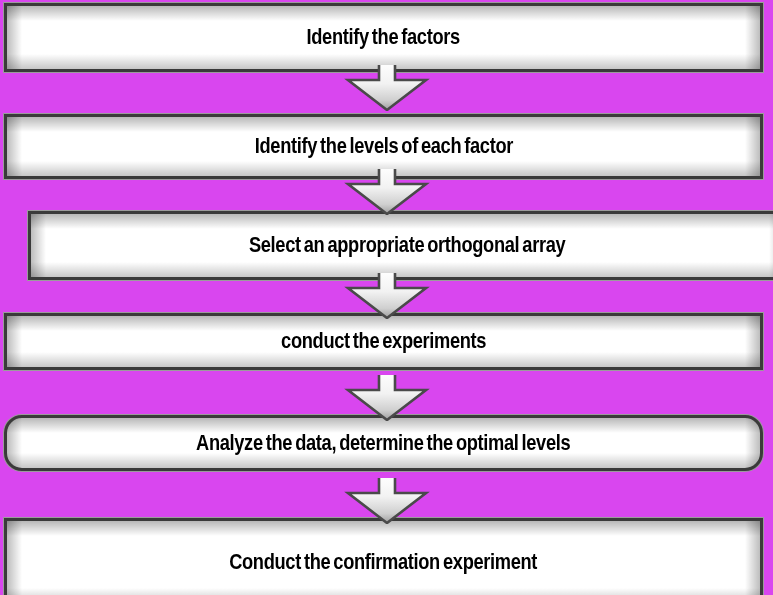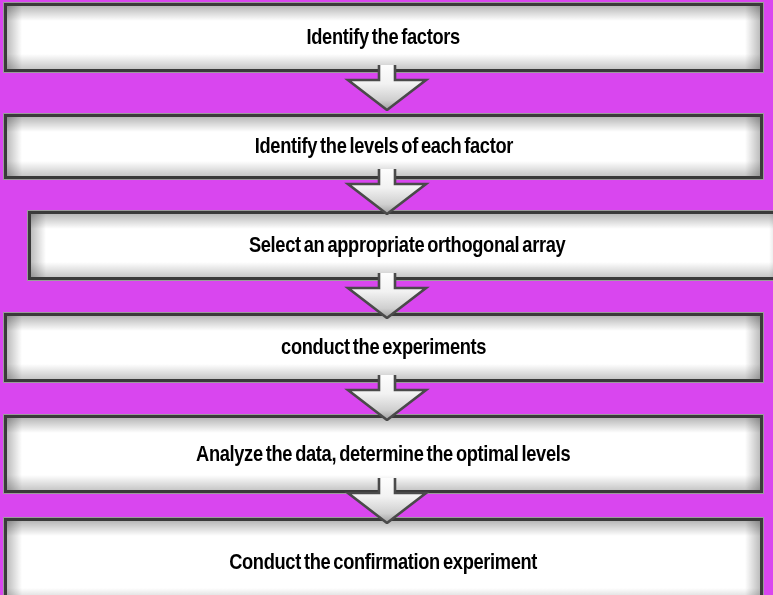--- a/index.html
+++ b/index.html
@@ -41,22 +41,22 @@
     font-weight: bold;
     color: #000000;
     letter-spacing: -0.4px;
     word-spacing: -2px;
     white-space: nowrap;
     text-align: center;
   }
   .box1 { top: 3px;   height: 69px; }
   .box2 { top: 114px; height: 65px; }
   .box3 { top: 211px; height: 69px; margin-left: 24px; }
-  .box4 { top: 313px; height: 69px; align-items: center; }
-  .box5 { top: 415px; height: 78px; }
+  .box4 { top: 313px; height: 57px; align-items: center; }
+  .box5 { top: 415px; height: 56px; border-radius: 18px; }
   .box6 { top: 518px; height: 88px; }
   .flow-arrow {
     position: absolute;
     left: 50%;
     margin-left: -45px;
     width: 90px;
     height: 46px;
     z-index: 3;
   }
   .arr1 { top: 65px; }

